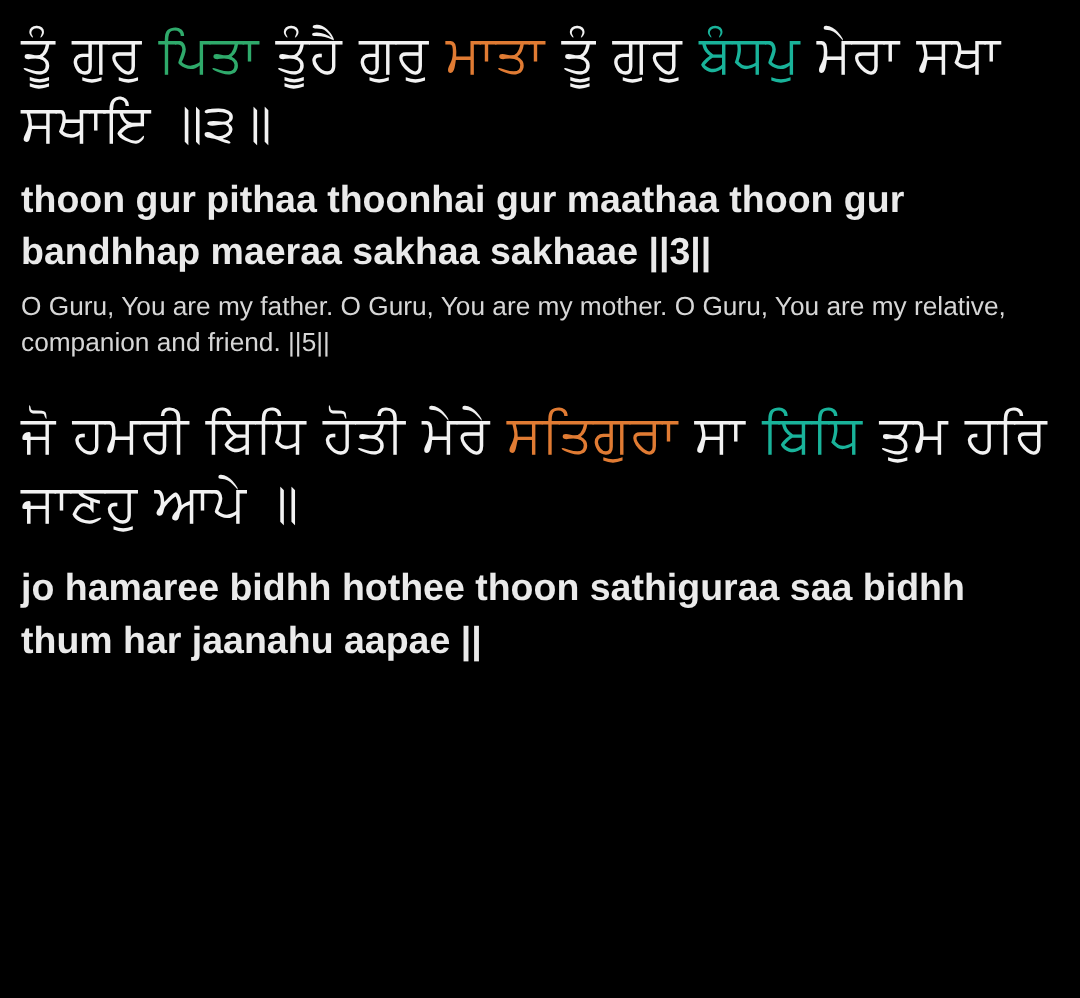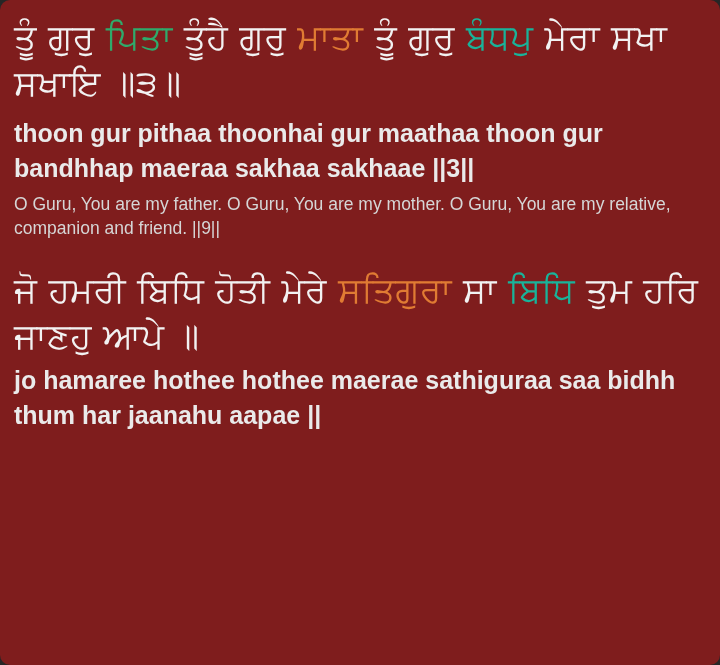--- a/index.html
+++ b/index.html
@@ -12,22 +12,21 @@
   }
   body {
     font-family: "Liberation Sans", sans-serif;
     color: #e8e8e8;
   }
   .page {
     width: 720px;
     height: 665px;
     box-sizing: border-box;
     padding: 14px 14px 0 14px;
-    background: #7f1d1d;
-    border-radius: 10px;
+    background: #000000;
   }
   .verse {
     margin-bottom: 6px;
   }
   .gurmukhi {
     font-family: "DejaVu Sans", sans-serif;
     font-size: 35px;
     line-height: 1.32;
     color: #f2f2f2;
     letter-spacing: 0.2px;
@@ -49,32 +48,32 @@
     font-family: "Liberation Sans", sans-serif;
     font-size: 17.5px;
     line-height: 1.36;
     color: #d6d6d6;
     margin: 0;
     font-weight: 400;
   }
   .v1 .gurmukhi { margin-bottom: 10px; }
   .v1 .translit { margin-bottom: 8px; }
   .v1 { margin-bottom: 26px; }
-  .v2 .gurmukhi { margin-bottom: 4px; }
+  .v2 .gurmukhi { margin-bottom: 16px; }
   .v2 .translit { margin-bottom: 10px; }
 </style>
 </head>
 <body>
 
 <div class="page">
 
   <div class="verse v1">
     <p class="gurmukhi"><span class="w" style="color: rgb(242, 242, 242);">ਤੂੰ</span> <span class="w" style="color: rgb(242, 242, 242);">ਗੁਰੁ</span> <span class="w" style="color: rgb(47, 170, 107);">ਪਿਤਾ</span> <span class="w" style="color: rgb(242, 242, 242);">ਤੂੰਹੈ</span> <span class="w" style="color: rgb(242, 242, 242);">ਗੁਰੁ</span> <span class="w" style="color: rgb(224, 123, 51);">ਮਾਤਾ</span> <span class="w" style="color: rgb(242, 242, 242);">ਤੂੰ</span> <span class="w" style="color: rgb(242, 242, 242);">ਗੁਰੁ</span> <span class="w" style="color: rgb(25, 179, 154);">ਬੰਧਪੁ</span> <span class="w" style="color: rgb(242, 242, 242);">ਮੇਰਾ</span> <span class="w" style="color: rgb(242, 242, 242);">ਸਖਾ</span> <span class="w" style="color: rgb(242, 242, 242);">ਸਖਾਇ</span> <span class="w" style="color: rgb(242, 242, 242);">॥੩॥</span></p>
     <p class="translit">thoon gur pithaa thoonhai gur maathaa thoon gur bandhhap maeraa sakhaa sakhaae ||3||</p>
-    <p class="translation">O Guru, You are my father. O Guru, You are my mother. O Guru, You are my relative, companion and friend. ||9||</p>
+    <p class="translation">O Guru, You are my father. O Guru, You are my mother. O Guru, You are my relative, companion and friend. ||5||</p>
   </div>
 
   <div class="verse v2">
     <p class="gurmukhi"><span class="w" style="color: rgb(242, 242, 242);">ਜੋ</span> <span class="w" style="color: rgb(242, 242, 242);">ਹਮਰੀ</span> <span class="w" style="color: rgb(242, 242, 242);">ਬਿਧਿ</span> <span class="w" style="color: rgb(242, 242, 242);">ਹੋਤੀ</span> <span class="w" style="color: rgb(242, 242, 242);">ਮੇਰੇ</span> <span class="w" style="color: rgb(224, 123, 51);">ਸਤਿਗੁਰਾ</span> <span class="w" style="color: rgb(242, 242, 242);">ਸਾ</span> <span class="w" style="color: rgb(25, 179, 154);">ਬਿਧਿ</span> <span class="w" style="color: rgb(242, 242, 242);">ਤੁਮ</span> <span class="w" style="color: rgb(242, 242, 242);">ਹਰਿ</span> <span class="w" style="color: rgb(242, 242, 242);">ਜਾਣਹੁ</span> <span class="w" style="color: rgb(242, 242, 242);">ਆਪੇ</span> <span class="w" style="color: rgb(242, 242, 242);">॥</span></p>
-    <p class="translit">jo hamaree hothee hothee maerae sathiguraa saa bidhh thum har jaanahu aapae ||</p>
+    <p class="translit">jo hamaree bidhh hothee thoon sathiguraa saa bidhh thum har jaanahu aapae ||</p>
   </div>
 
 </div>
 
 </body></html>

